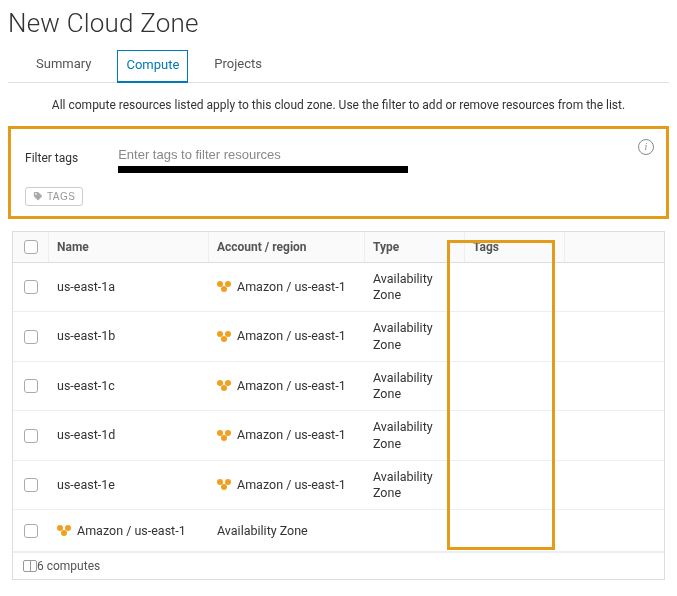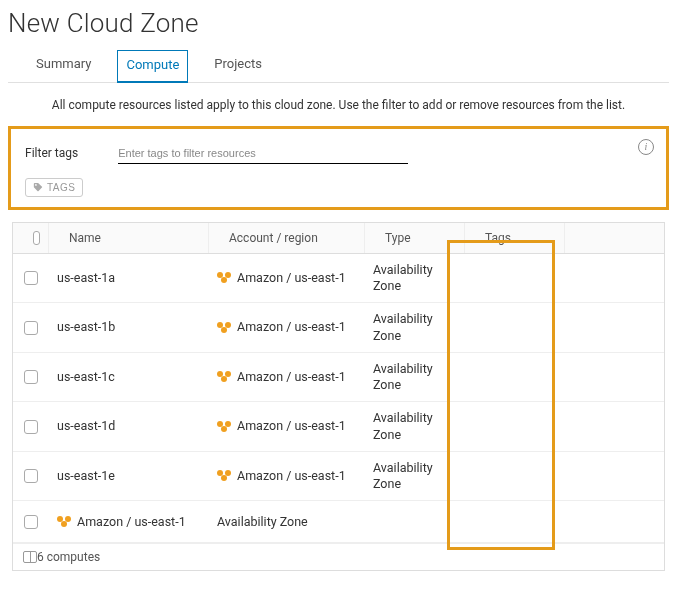--- a/index.html
+++ b/index.html
@@ -64,23 +64,23 @@
     color: #333;
   }
   .filter-input-wrap {
     position: relative;
     flex: 1;
     max-width: 290px;
   }
   .filter-input {
     width: 100%;
     border: none;
-    border-bottom: 1px solid #000000;
+    border-bottom: 7px solid #000000;
     padding: 4px 0;
-    font-size: 11px;
+    font-size: 13px;
     color: #666;
     outline: none;
     background: transparent;
   }
   .filter-input::placeholder { color: #888; }
   .info-icon {
     position: absolute;
     right: 12px;
     top: 10px;
     width: 16px;
@@ -123,25 +123,24 @@
     display: grid;
     grid-template-columns: 36px 160px 156px 100px 100px 1fr;
     border-bottom: 1px solid #ddd;
     background: #fafafa;
     position: relative;
   }
   .th {
     padding: 8px 8px;
     font-size: 12px;
     color: #555;
-    font-weight: 400;
+    font-weight: 700;
     border-right: 1px solid #eee;
     display: flex;
     align-items: center;
-    margin-left: 12px;
   }
   .th:last-child { border-right: none; }
   .trow {
     display: grid;
     grid-template-columns: 36px 160px 156px 100px 100px 1fr;
     border-bottom: 1px solid #eee;
     min-height: 42px;
   }
   .td {
     padding: 8px 8px;

